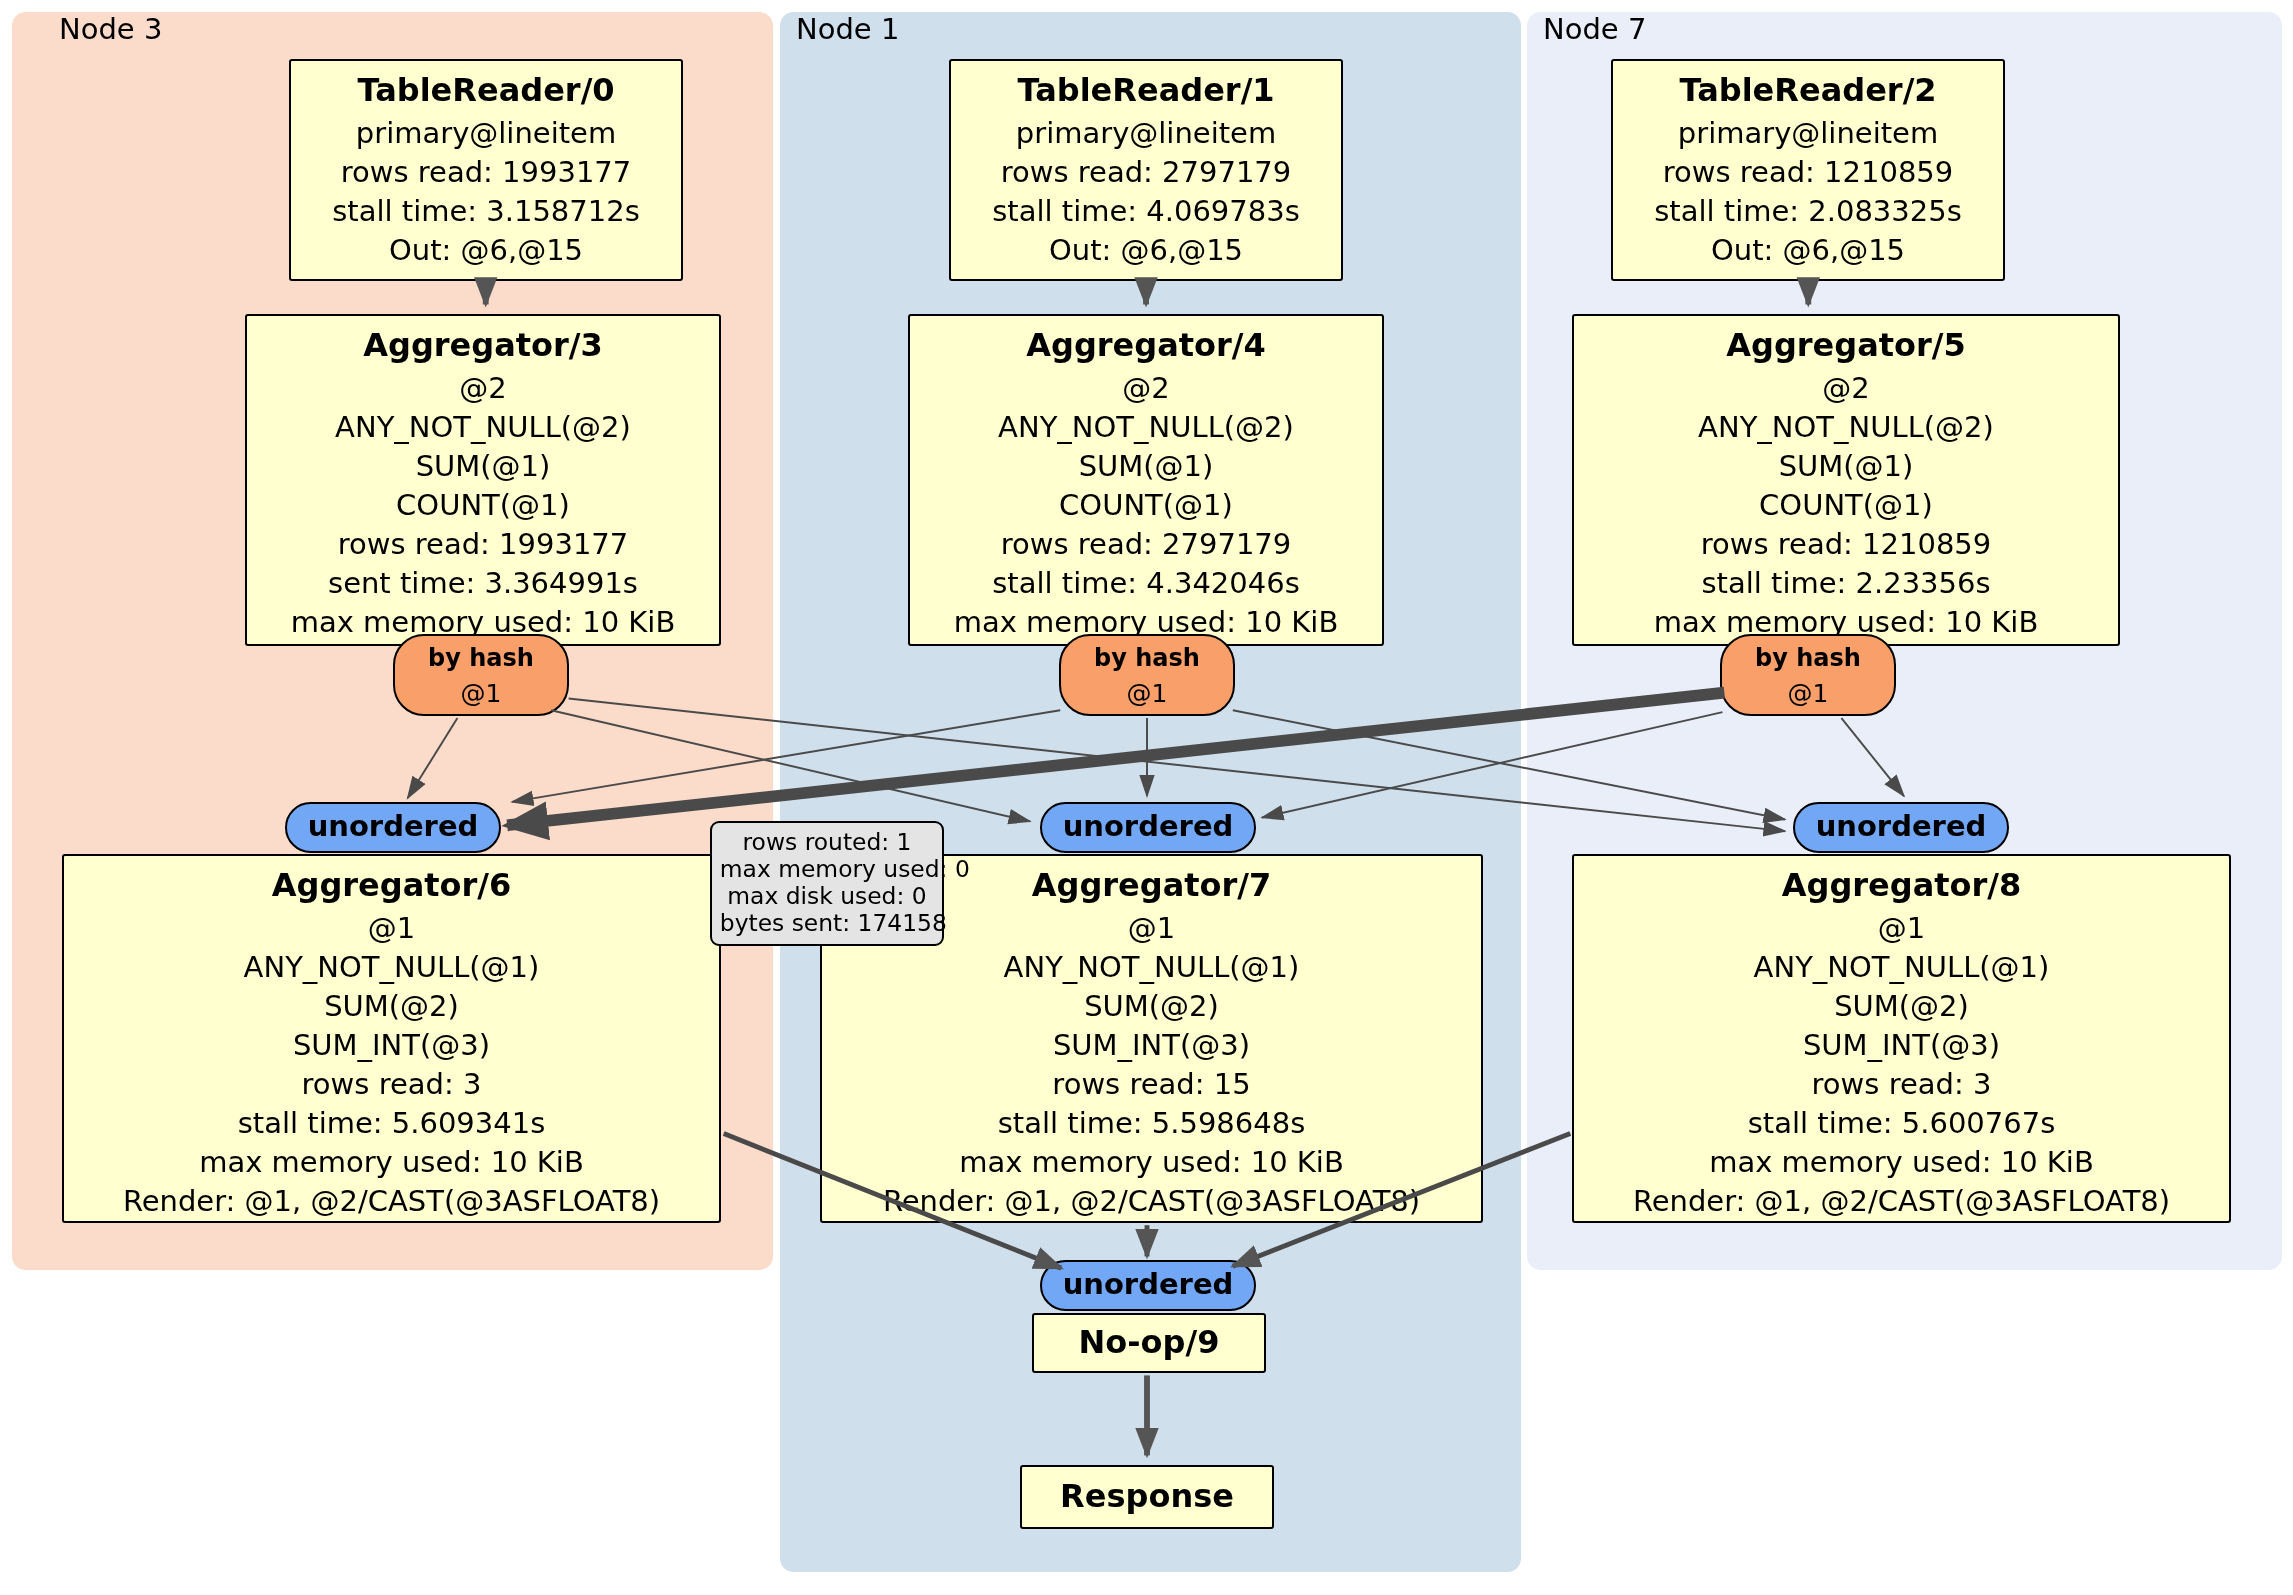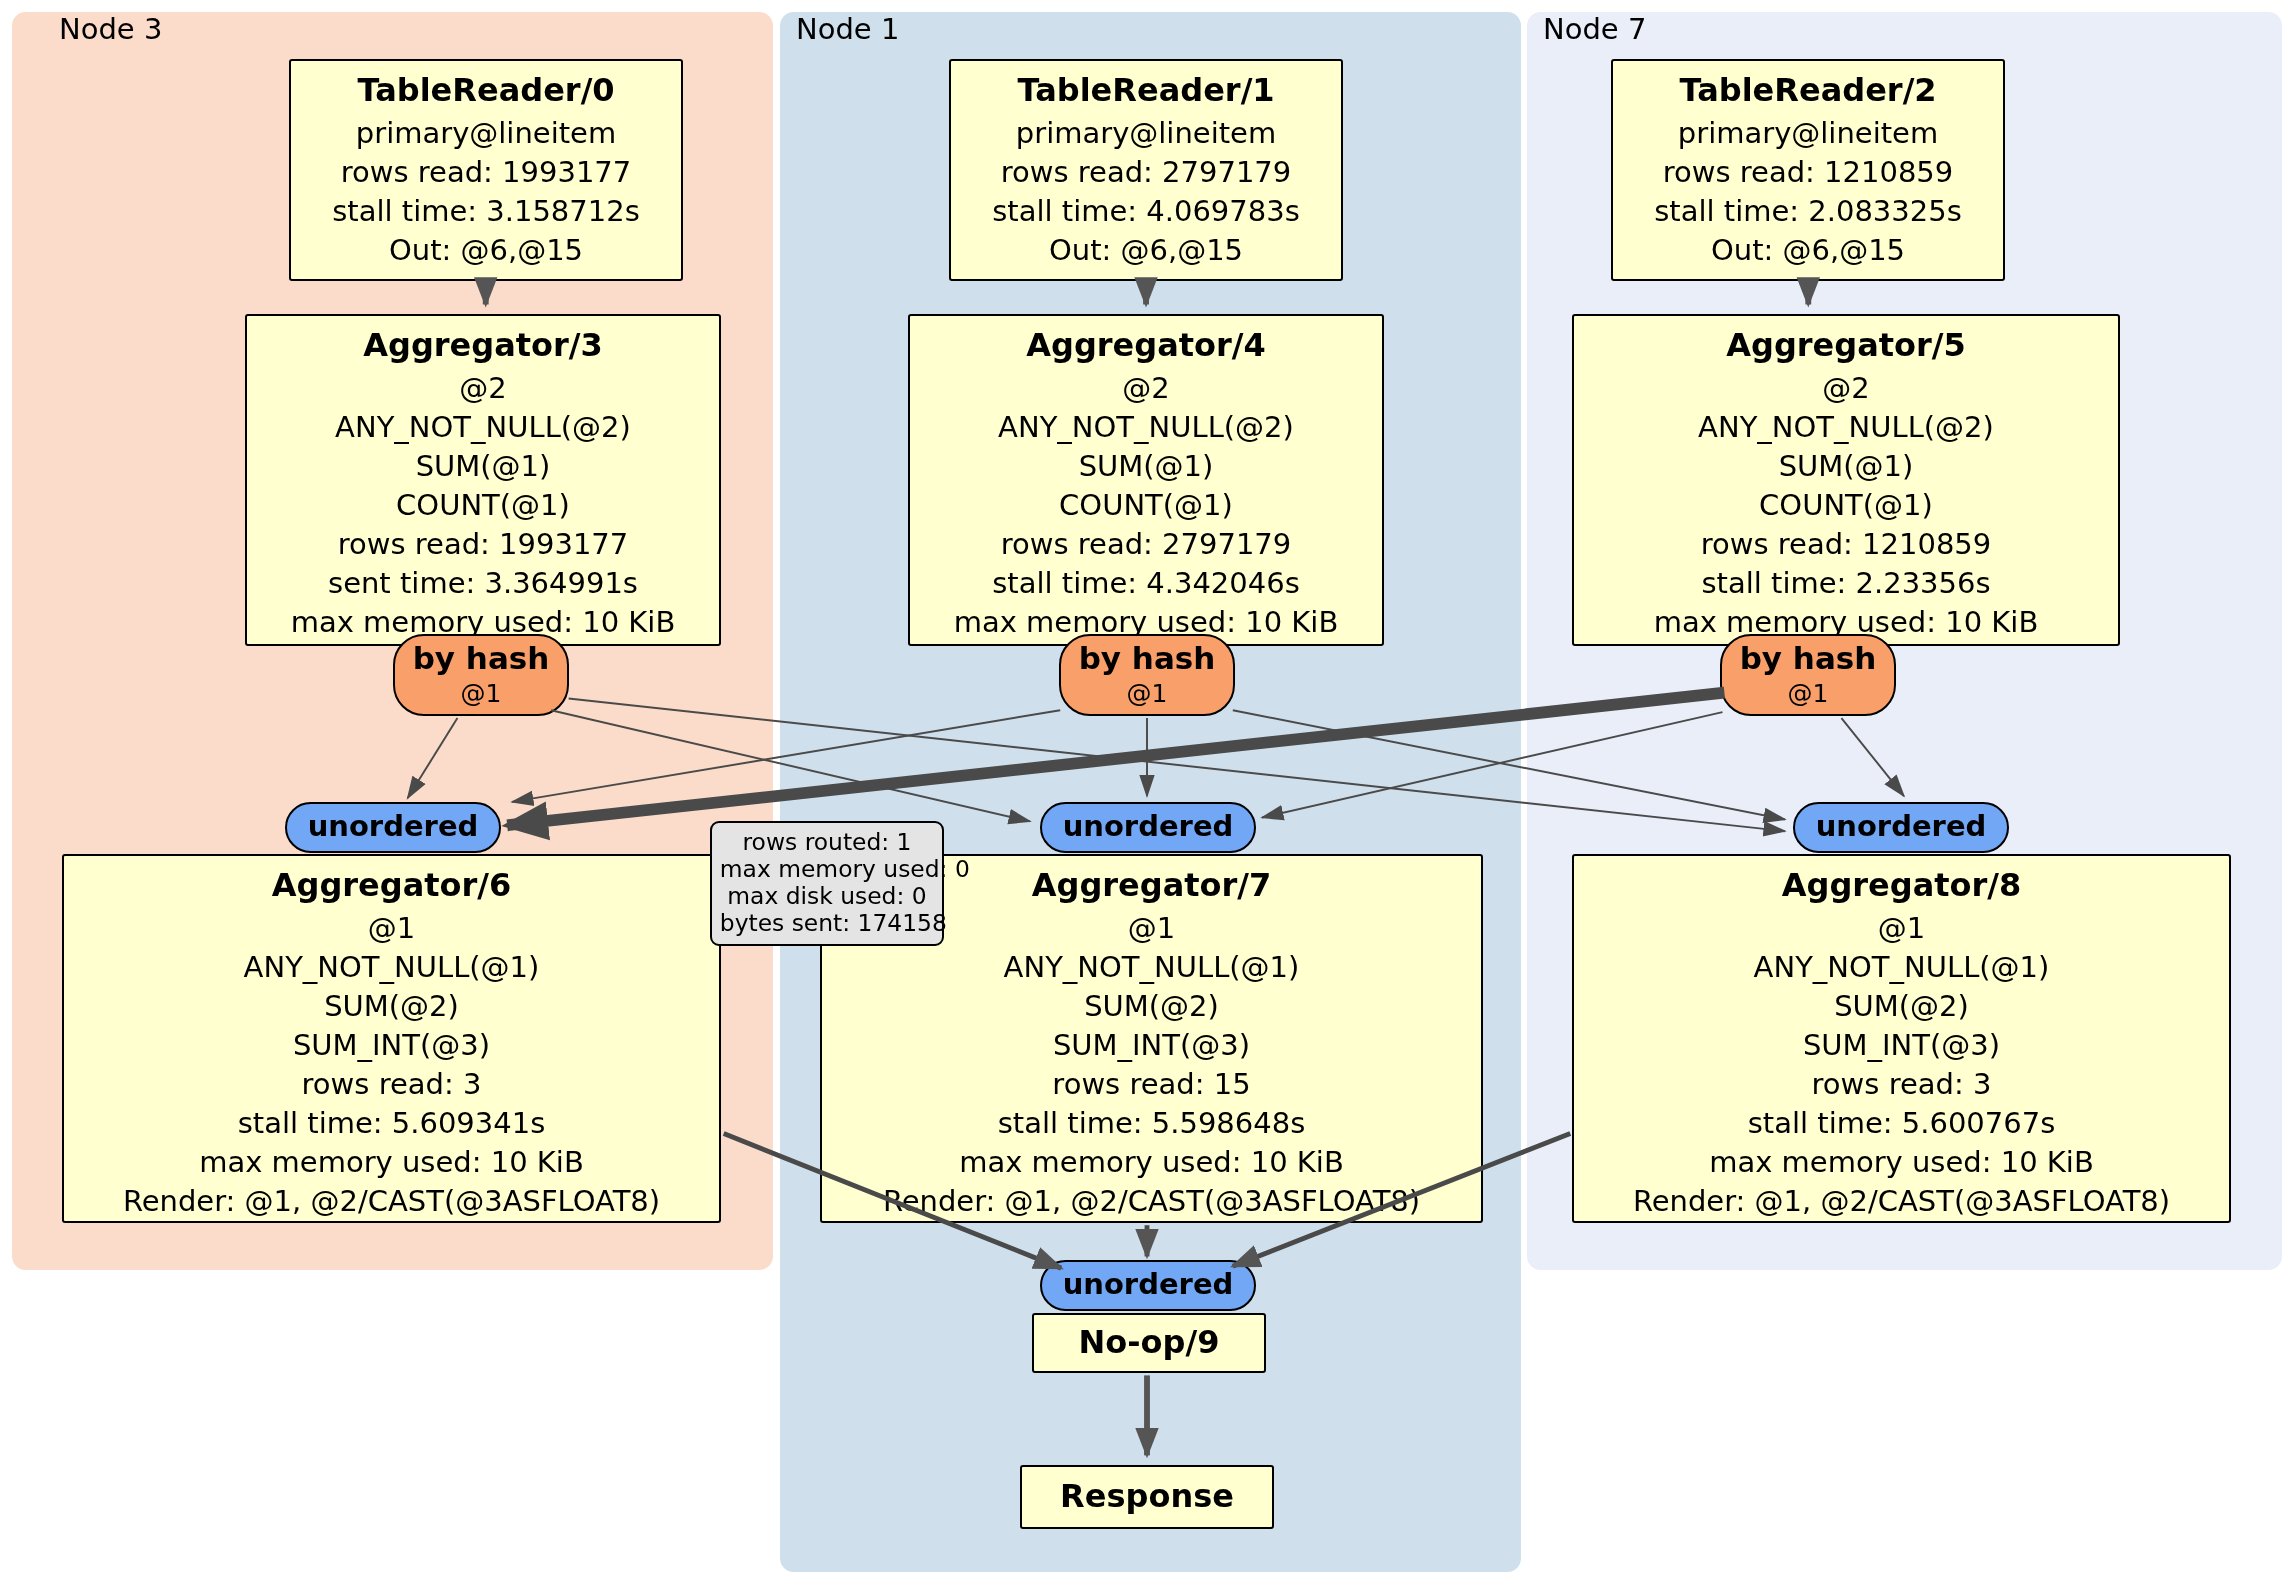--- a/index.html
+++ b/index.html
@@ -7,21 +7,21 @@
        font-family:"DejaVu Sans","Liberation Sans",sans-serif;color:#000;}
   .panel{position:absolute;border-radius:13.7px;z-index:1;}
   .panel-label{position:absolute;top:11.7px;left:19.5px;font-size:29px;z-index:2;}
   .node{position:absolute;background:#ffffcf;border:2.9px solid #000;border-radius:3px;
         z-index:3;text-align:center;box-sizing:border-box;padding-top:5.9px;}
   .ttl{font-size:32px;font-weight:bold;line-height:47px;white-space:nowrap;}
   .ln{font-size:29px;line-height:39px;white-space:nowrap;}
   .pill{position:absolute;z-index:4;box-sizing:border-box;border:2.9px solid #000;
         text-align:center;}
   .hash{background:#f9a06a;border-radius:31px;}
-  .hash .ph{font-size:31px;font-weight:bold;line-height:41px;padding-top:2px;white-space:nowrap;}
+  .hash .ph{font-size:24px;font-weight:bold;line-height:41px;padding-top:2px;white-space:nowrap;}
   .hash .ps{font-size:25px;line-height:29px;white-space:nowrap;}
   .sync{background:#72a7f5;border-radius:27px;font-size:29px;font-weight:bold;line-height:45px;white-space:nowrap;}
   svg.edges{position:absolute;left:0;top:0;z-index:6;pointer-events:none;}
   .tooltip{position:absolute;z-index:9;background:#e4e4e4;border:2px solid #000;
            text-align:center;padding:5.9px 7.8px;box-sizing:border-box;}
   .tooltip .tln{font-size:23.4px;line-height:27px;white-space:nowrap;}
   .big .ttl{font-size:32px;line-height:49px;}
 </style>
 </head>
 <body>

